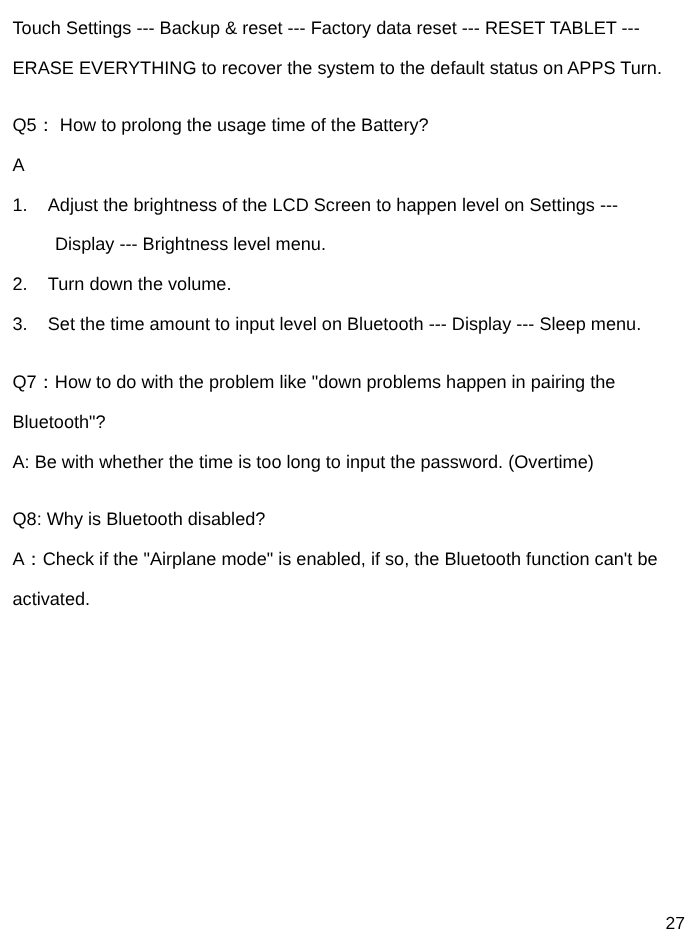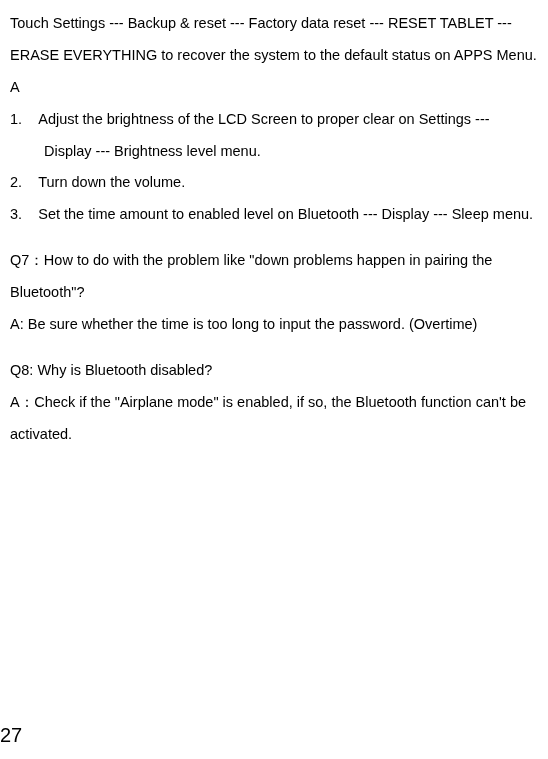--- a/index.html
+++ b/index.html
@@ -36,50 +36,51 @@
     }
     ol li {
       padding-left: 34px;
       text-indent: -34px;
     }
     .page-num {
       position: absolute;
       bottom: 14px;
       left: 0;
       right: 0;
-      text-align: left;
-      font-size: 20px;
+      text-align: right;
+      font-size: 14px;
       line-height: 1;
     }
   </style>
 </head>
 <body>
 
 <div class="content">
 
   <p>
-    <span>Touch </span><span class="bold">Settings --- Backup &amp; reset --- Factory data reset --- RESET TABLET --- ERASE EVERYTHING</span><span> to recover the system to the default status on APPS Menu.</span>
+    <span>Touch </span><span class="bold">Settings --- Backup &amp; reset --- Factory data reset --- RESET TABLET --- ERASE EVERYTHING</span><span> to recover the system to the default status on APPS Turn.</span>
   </p>
 
+  <p class="section-gap">Q5： How to prolong the usage time of the Battery?</p>
   <p>A</p>
 
   <ol>
     <li>
-      <span>1.</span>&nbsp;&nbsp;&nbsp;&nbsp;<span>Adjust the brightness of the LCD Screen to proper clear on </span><span class="bold">Settings --- Display --- Brightness level</span><span> menu.</span>
+      <span>1.</span>&nbsp;&nbsp;&nbsp;&nbsp;<span>Adjust the brightness of the LCD Screen to happen level on </span><span class="bold">Settings --- Display --- Brightness level</span><span> menu.</span>
     </li>
     <li>
       <span>2.</span>&nbsp;&nbsp;&nbsp;&nbsp;<span>Turn down the volume.</span>
     </li>
     <li>
-      <span>3.</span>&nbsp;&nbsp;&nbsp;&nbsp;<span>Set the time amount to enabled level on </span><span class="bold">Bluetooth --- Display --- Sleep</span><span> menu.</span>
+      <span>3.</span>&nbsp;&nbsp;&nbsp;&nbsp;<span>Set the time amount to input level on </span><span class="bold">Bluetooth --- Display --- Sleep</span><span> menu.</span>
     </li>
   </ol>
 
 
   <p class="section-gap">Q7：How to do with the problem like "down problems happen in pairing the Bluetooth"?</p>
-  <p>A: Be sure whether the time is too long to input the password. (Overtime)</p>
+  <p>A: Be with whether the time is too long to input the password. (Overtime)</p>
 
   <p class="section-gap">Q8: Why is Bluetooth disabled?</p>
   <p>A：Check if the "Airplane mode" is enabled, if so, the Bluetooth function can't be activated.</p>
 
 </div>
 
 <div class="page-num">27</div>
 
 </body></html>

